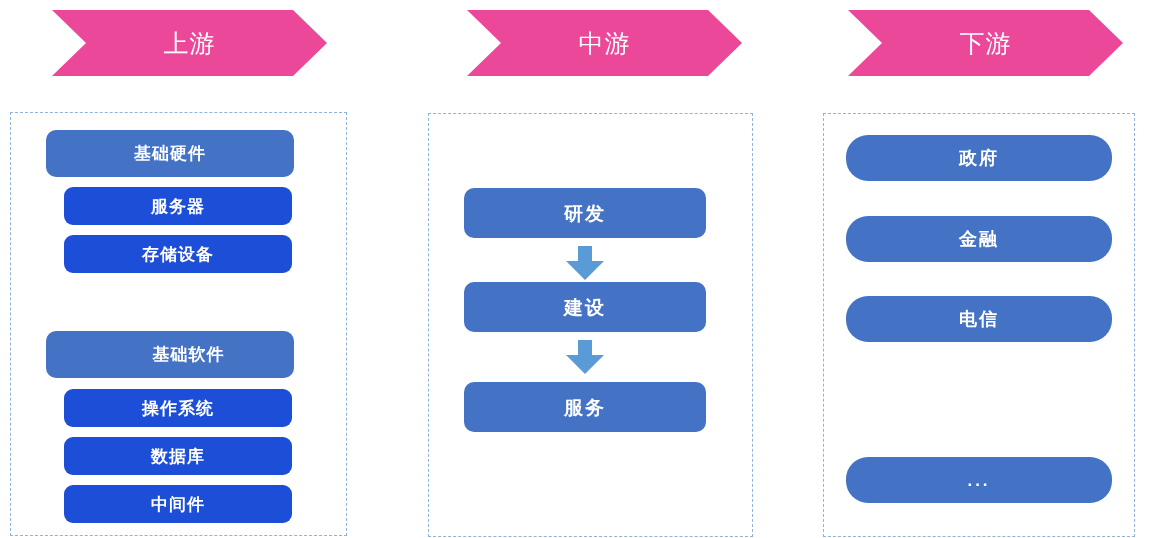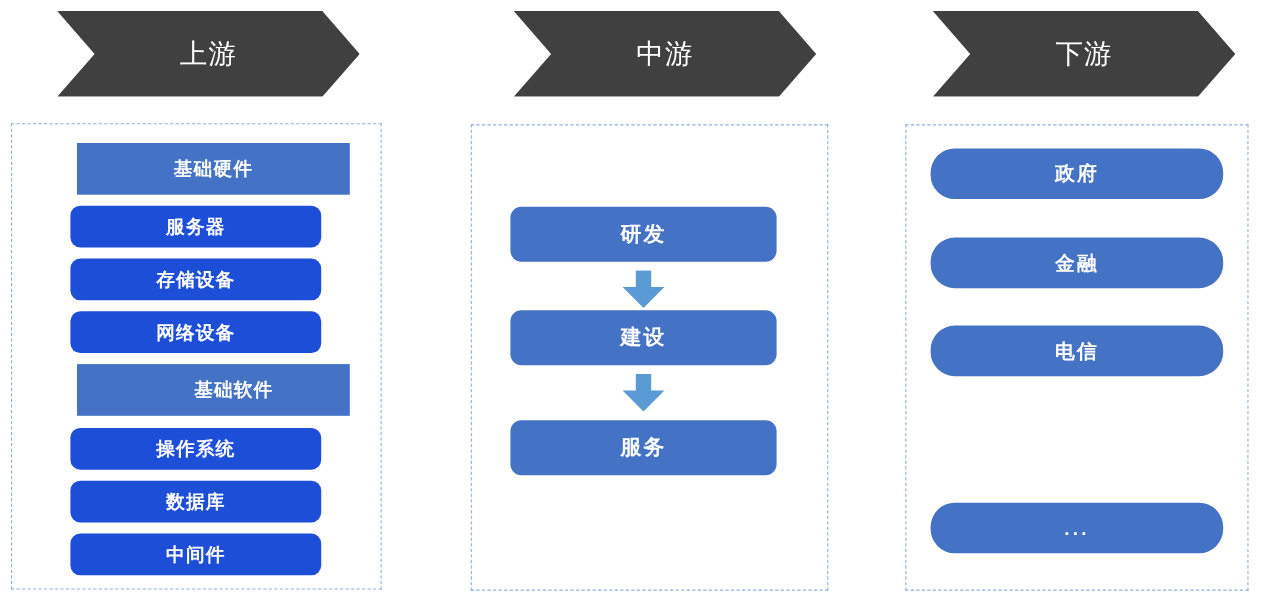--- a/index.html
+++ b/index.html
@@ -26,22 +26,22 @@
     height: 538px;
   }
   .col-up    { left: 0px;   width: 380px; }
   .col-mid   { left: 390px; width: 380px; }
   .col-down  { left: 780px; width: 374px; }
 
   
   .banner {
     position: absolute;
     top: 10px;
-    height: 78px;
-    background: #404040;
+    height: 66px;
+    background: #ec4899;
     -webkit-clip-path: polygon(0 0, calc(100% - 34px) 0, 100% 50%, calc(100% - 34px) 100%, 0 100%, 34px 50%);
     clip-path: polygon(0 0, calc(100% - 34px) 0, 100% 50%, calc(100% - 34px) 100%, 0 100%, 34px 50%);
     display: flex;
     align-items: center;
     justify-content: center;
   }
   .col-up   .banner { left: 52px; width: 275px; }
   .col-mid  .banner { left: 77px; width: 275px; }
   .col-down .banner { left: 68px; width: 275px; }
 
@@ -80,24 +80,24 @@
   }
   .node-primary { background: #4472C4; }
   .node-sub     { background: #1d4ed8; }
 
   
   .up-node {
     font-size: 17px;
     letter-spacing: 1px;
   }
   .up-primary {
-    left: 70px;
+    left: 46px;
     width: 248px;
     height: 47px;
-    border-radius: 0;
+    border-radius: 10px;
   }
   .up-sub {
     left: 64px;
     width: 228px;
     height: 38px;
     border-radius: 9px;
   }
 
   
   .mid-node {
@@ -164,23 +164,20 @@
 
     <div class="node node-primary up-node up-primary" style="top:130px;">
       <span>基础硬件</span>
     </div>
     <div class="node node-sub up-node up-sub" style="top:187px;">
       <span>服务器</span>
     </div>
     <div class="node node-sub up-node up-sub" style="top:235px;">
       <span>存储设备</span>
     </div>
-    <div class="node node-sub up-node up-sub" style="top:283px;">
-      <span>网络设备</span>
-    </div>
 
     <div class="node node-primary up-node up-primary" style="top:331px;padding-left:37px;">
       <span>基础软件</span>
     </div>
     <div class="node node-sub up-node up-sub" style="top:389px;">
       <span>操作系统</span>
     </div>
     <div class="node node-sub up-node up-sub" style="top:437px;">
       <span>数据库</span>
     </div>

